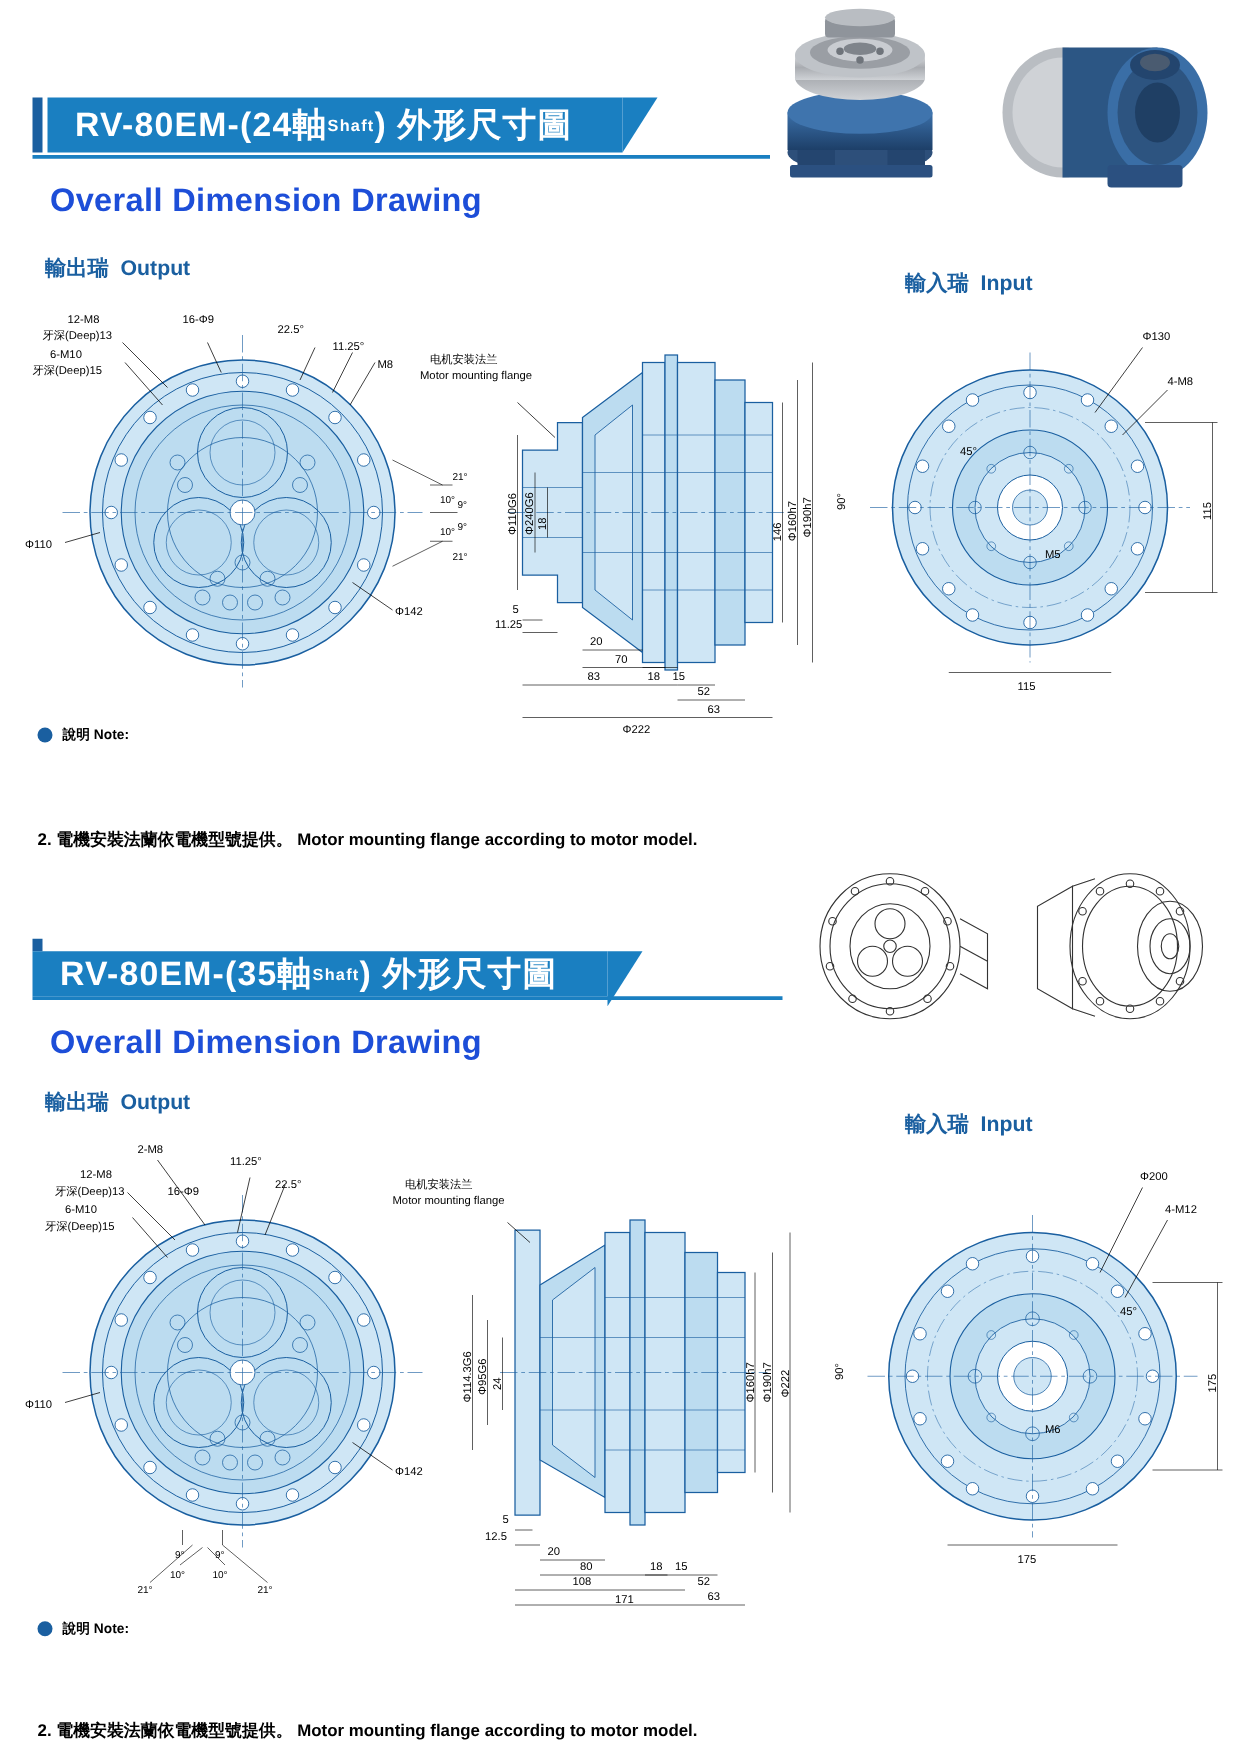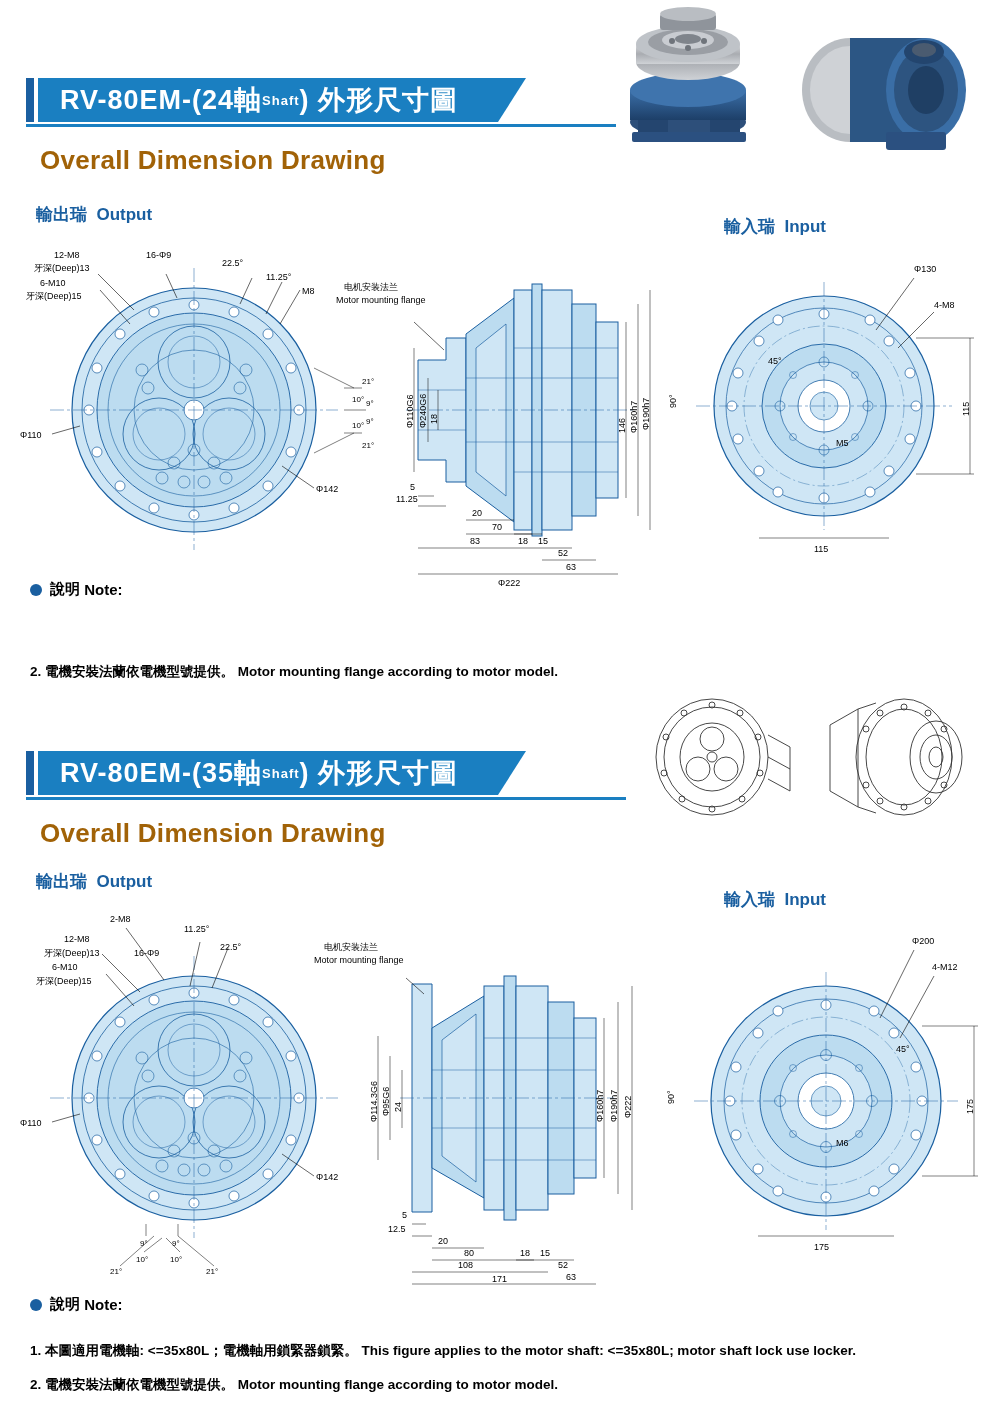--- a/index.html
+++ b/index.html
@@ -34,36 +34,36 @@
     border-right:28px solid transparent;
   }
   .banner .bar .sm{font-size:13px;}
   .banner .leftmark{
     width:8px;height:44px;background:#1a5fa0;margin-right:4px;
   }
   .bannerline{position:absolute;height:3px;background:#1a7fc1;}
 
   .subtitle{
     position:absolute;
-    color:#a16207;
+    color:#1d4ed8;
     font-size:26px;
     font-weight:bold;
     letter-spacing:.3px;
   }
   .sidelabel{
     position:absolute;
     color:#1a5fa0;
     font-size:17px;
     font-weight:bold;
     white-space:nowrap;
   }
   .sidelabel .en{font-weight:bold;}
 
   
-  .note-head{position:absolute;display:flex;align-items:center;font-size:15px;font-weight:bold;}
+  .note-head{position:absolute;display:flex;align-items:center;font-size:11px;font-weight:bold;}
   .note-head .dot{
     width:12px;height:12px;border-radius:50%;
     background:#1a5fa0;margin-right:8px;display:inline-block;
   }
   .note-line{position:absolute;font-size:13.5px;white-space:nowrap;font-weight:bold;}
 
   
   .draw{position:absolute;text-align:right;}
   svg{display:block;}
   .dimtxt{font-family:"Liberation Sans",sans-serif;font-size:9px;fill:#000;}
@@ -428,21 +428,21 @@
           <circle cx="86" cy="112" r="3"></circle>
         <circle cx="62" cy="106" r="3"></circle>
           <circle cx="48" cy="90" r="3"></circle>
           <circle cx="48" cy="34" r="3"></circle>
         <circle cx="62" cy="18" r="3"></circle>
         <path d="M40,14 L58,8 M40,112 L58,118"></path>
       </g>
     </svg>
   </div>
 
-  <div class="banner" style="left:26px;top:751px;">
+  <div class="banner" style="left:26px;top:751px;flex-direction:column;">
     <div class="leftmark"></div>
     <div class="bar">
       <span>RV-80EM-(35</span>
         <span>軸</span>
         <span class="sm">Shaft</span>
         <span>) 外形尺寸圖</span>
     </div>
   </div>
   <div class="bannerline" style="left:26px;top:797px;width:600px;"></div>
 
@@ -656,16 +656,15 @@
         <text class="dimtxt" x="959" y="208" transform="rotate(-90 959,208)">175</text>
         <text class="dimtxt" x="800" y="344">175</text>
       </g>
     </svg>
   </div>
 
   <div class="note-head" style="left:30px;top:1295px;">
     <span class="dot"></span>
     <span>說明</span>&nbsp;<span>Note:</span>
   </div>
-  <div class="note-line" style="left:30px;top:1342px;">1. 本圖適用電機軸: &lt;=35x80L；電機軸用鎖緊器鎖緊。 This figure applies to the motor shaft: &lt;=35x80L; motor shaft lock use locker.</div>
   <div class="note-line" style="left:30px;top:1376px;">2. 電機安裝法蘭依電機型號提供。 Motor mounting flange according to motor model.</div>
 
 </div>
 
 </body></html>

